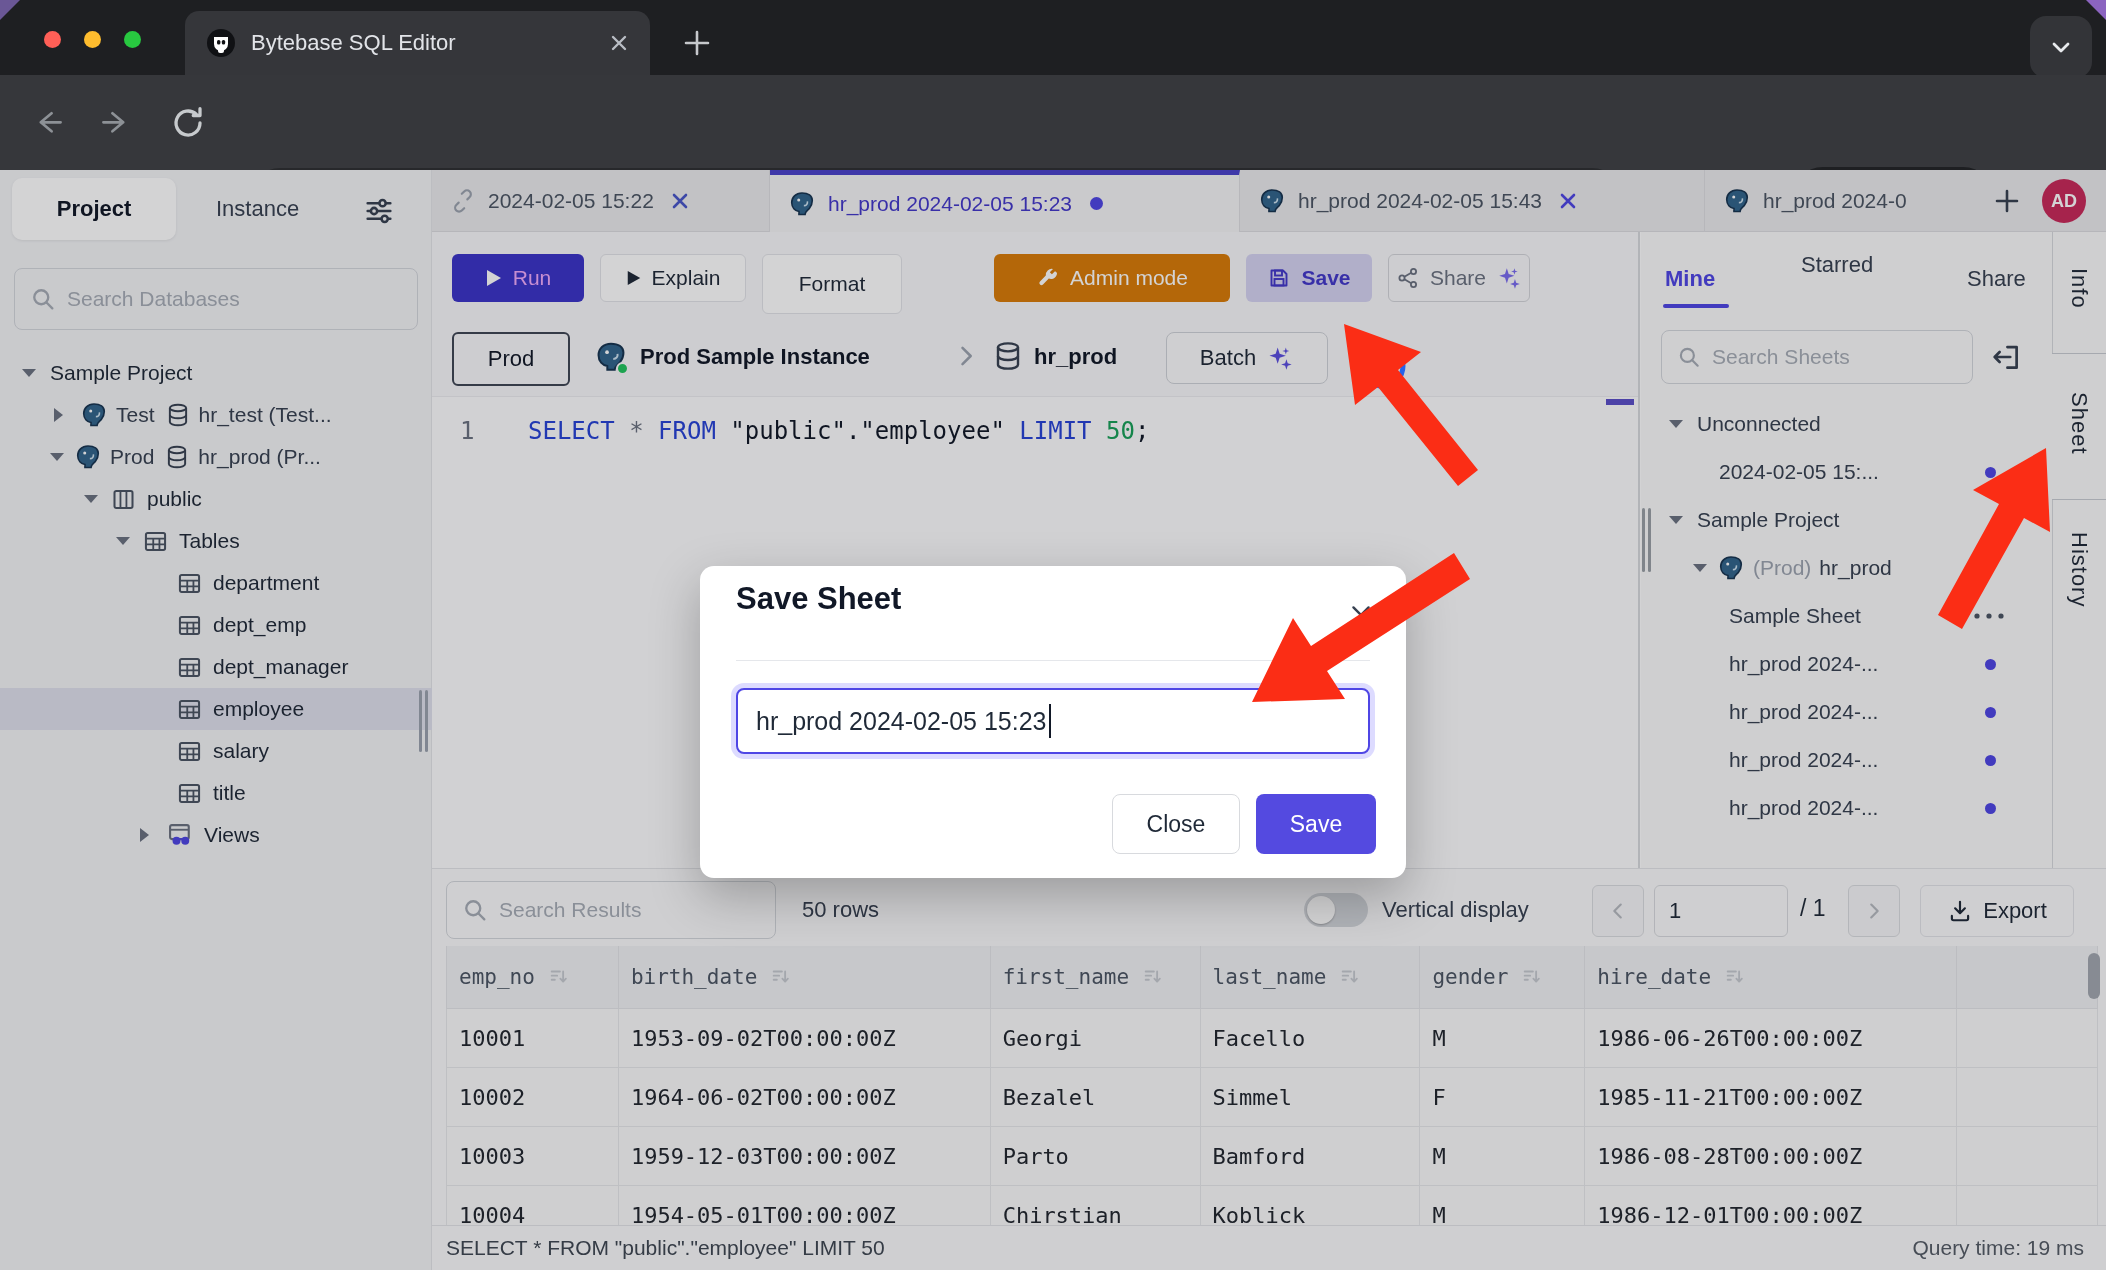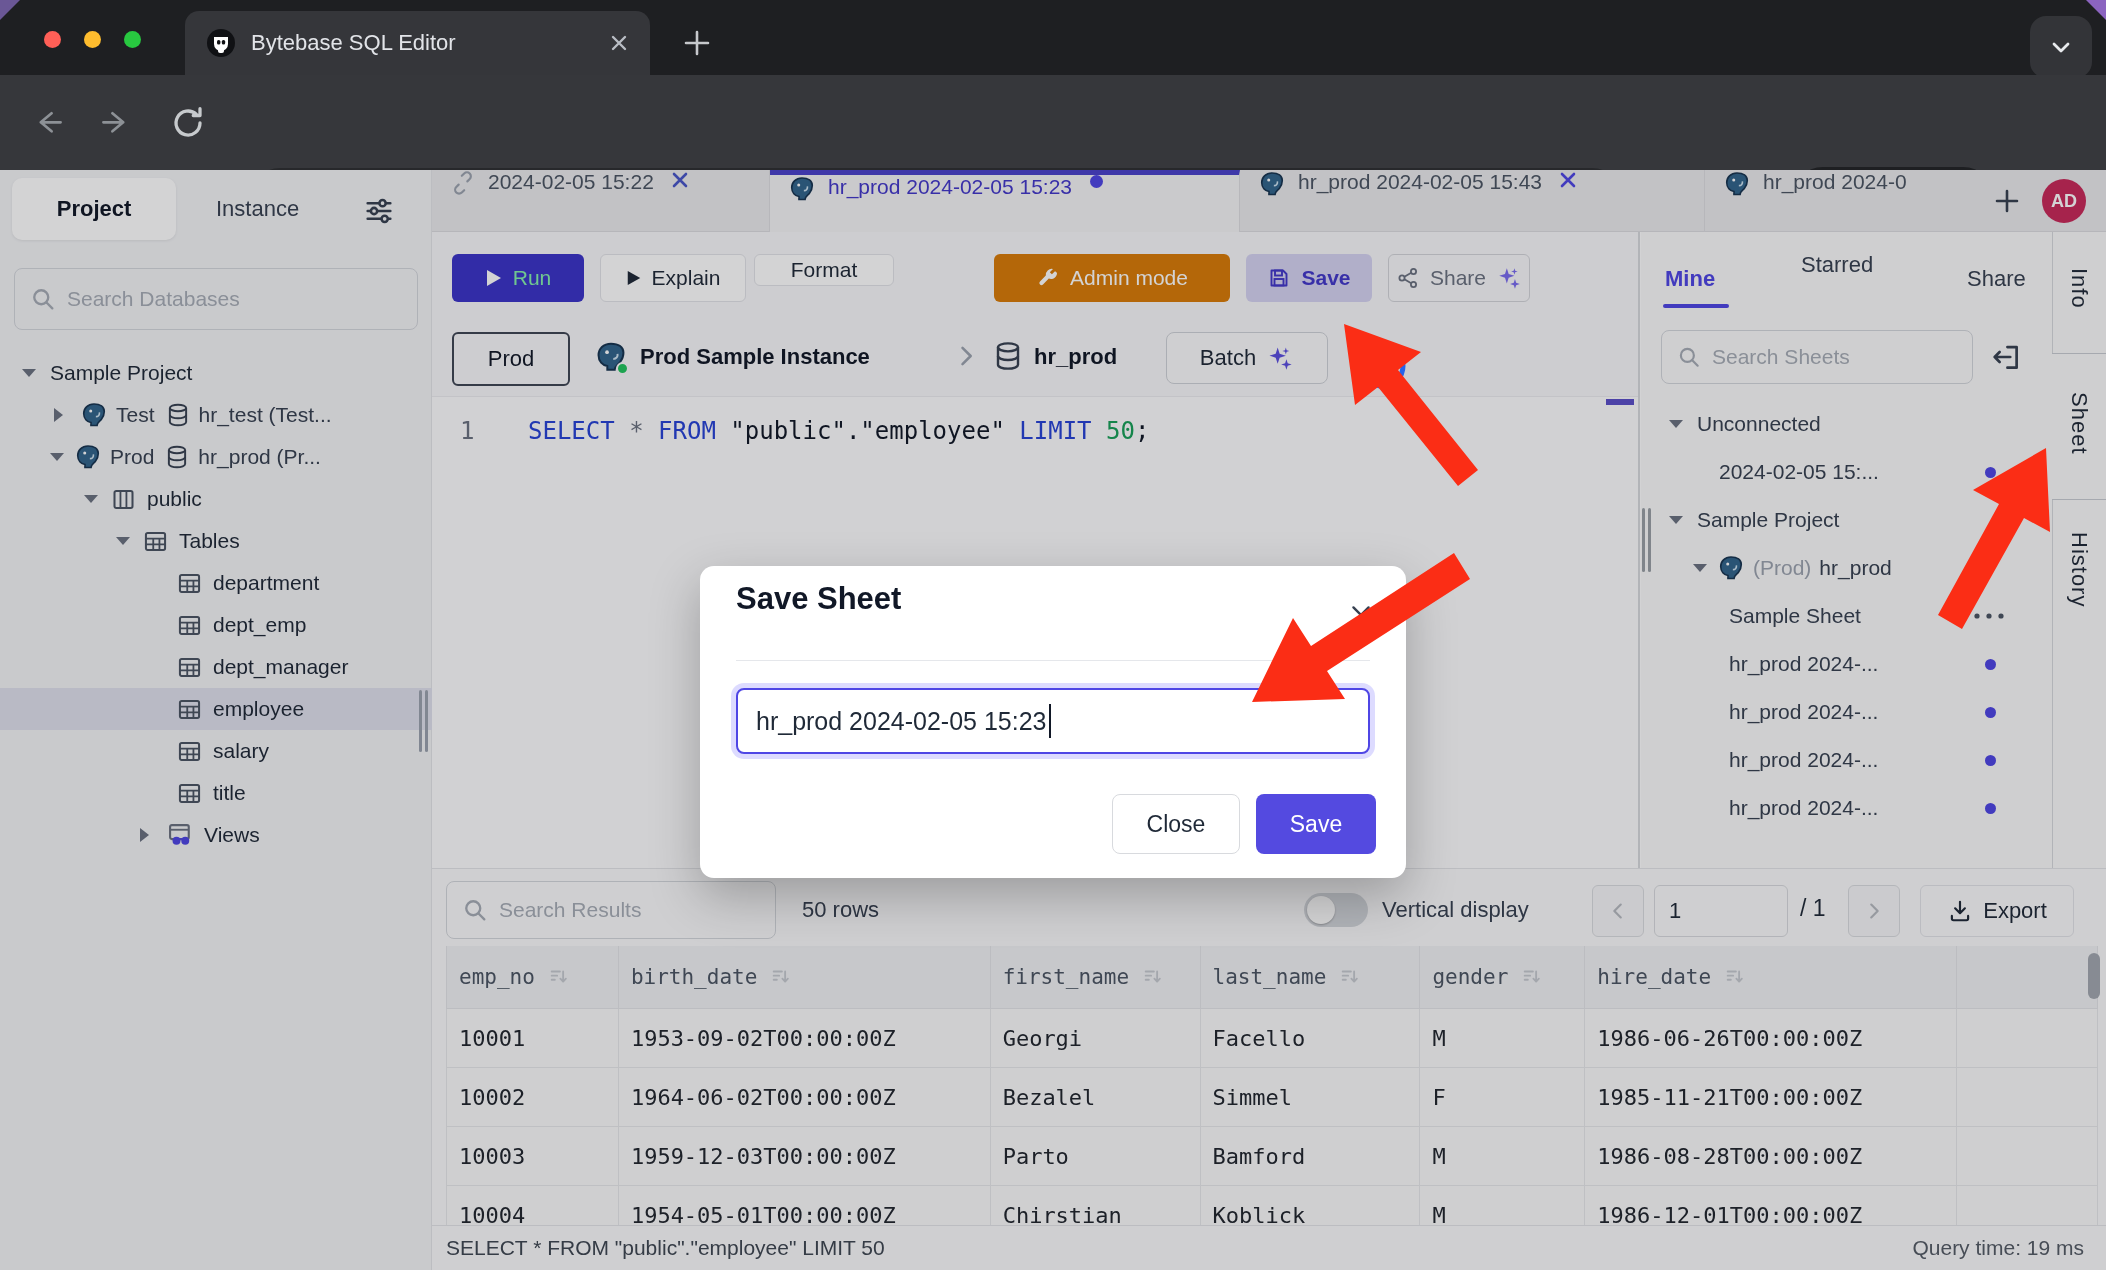--- a/index.html
+++ b/index.html
@@ -46,21 +46,21 @@
                   box-shadow:0 1px 3px rgba(0,0,0,.08);display:flex;align-items:center;justify-content:center;
                   font-size:22px;color:#111827;font-weight:700;}
   .lsb-tab{font-size:22px;color:#374151;}
   .tree-row{position:absolute;left:0;width:432px;height:42px;display:flex;align-items:center;
             font-size:21px;color:#1f2937;white-space:nowrap;overflow:hidden;}
   .tree-sub{color:#374151;}
   .sel{background:#e0e1ed;}
 
   
   .etabs{left:432px;top:170px;width:1674px;height:62px;background:#ebebed;border-bottom:1px solid #dcdce0;box-sizing:border-box;}
-  .etab{position:absolute;top:0;height:62px;display:flex;padding:0 18px;box-sizing:border-box;
+  .etab{position:absolute;top:0;height:62px;display:flex;align-items:center;padding:0 18px;box-sizing:border-box;
         border-right:1px solid #dddde1;font-size:21px;color:#4b5563;white-space:nowrap;overflow:hidden;}
   .etab.active{background:#f4f4f6;border-top:5px solid #4b42cb;color:#4338ca;}
   .dot{width:13px;height:13px;border-radius:50%;background:#4f46e5;}
 
   
   .mainbg{left:432px;top:232px;width:1206px;height:636px;background:#f8f8fa;}
   .editorbg{position:absolute;left:0;top:164px;width:1206px;height:472px;background:#fdfdfe;border-top:1px solid #ececef;}
   .chip{border:2px solid #3f4654;border-radius:6px;color:#111827;font-size:22px;
         display:flex;align-items:center;justify-content:center;}
   .crumbtxt{font-size:22px;font-weight:700;color:#111827;}
@@ -368,33 +368,33 @@
     <svg class="abs" style="left:1560px;top:16px;" width="30" height="30" viewBox="0 0 30 30">
       <path d="M15 5 V25 M5 15 H25" stroke="#374151" stroke-width="2.6" stroke-linecap="round"></path>
     </svg>
     <div class="abs flex" style="left:1610px;top:9px;width:44px;height:44px;border-radius:50%;background:#c9295a;justify-content:center;color:#fff;font-size:18px;font-weight:700;">
       <span>AD</span>
     </div>
   </div>
 
   <div class="abs mainbg">
 
-    <div class="abs btn" style="left:20px;top:22px;width:132px;height:48px;background:#3b34c8;color:#86efac;">
+    <div class="abs btn" style="left:20px;top:22px;width:132px;height:48px;background:#3b34c8;color:#f0abfc;">
       <svg width="18" height="20" viewBox="0 0 18 20">
           <path d="M2 2 L16 10 L2 18 Z" fill="#fff"></path>
         </svg>
       <span>Run</span>
     </div>
     <div class="abs btn light" style="left:168px;top:22px;width:146px;height:48px;">
       <svg width="16" height="18" viewBox="0 0 18 20">
           <path d="M2 2 L16 10 L2 18 Z" fill="#1f2937"></path>
         </svg>
       <span>Explain</span>
     </div>
-    <div class="abs btn light" style="left:322px;top:22px;width:140px;height:32px;">
+    <div class="abs btn light" style="left:330px;top:22px;width:140px;height:60px;">
       <span>Format</span>
     </div>
     <div class="abs btn" style="left:562px;top:22px;width:236px;height:48px;background:#d97c08;color:#fff;">
       <svg width="24" height="24" viewBox="0 0 24 24">
         <path d="M21 7a6 6 0 0 1-8.2 5.6L7 18.4A2.1 2.1 0 1 1 4 15.4l5.8-5.8A6 6 0 0 1 17 3l-3.2 3.2 2.1 2.1L19 5.2A6 6 0 0 1 21 7z" fill="#fff"></path>
       </svg>
       <span>Admin mode</span>
     </div>
     <div class="abs btn" style="left:814px;top:22px;width:126px;height:48px;background:#d6d4f2;color:#4338ca;font-weight:700;">
       <svg width="24" height="24" viewBox="0 0 24 24">

